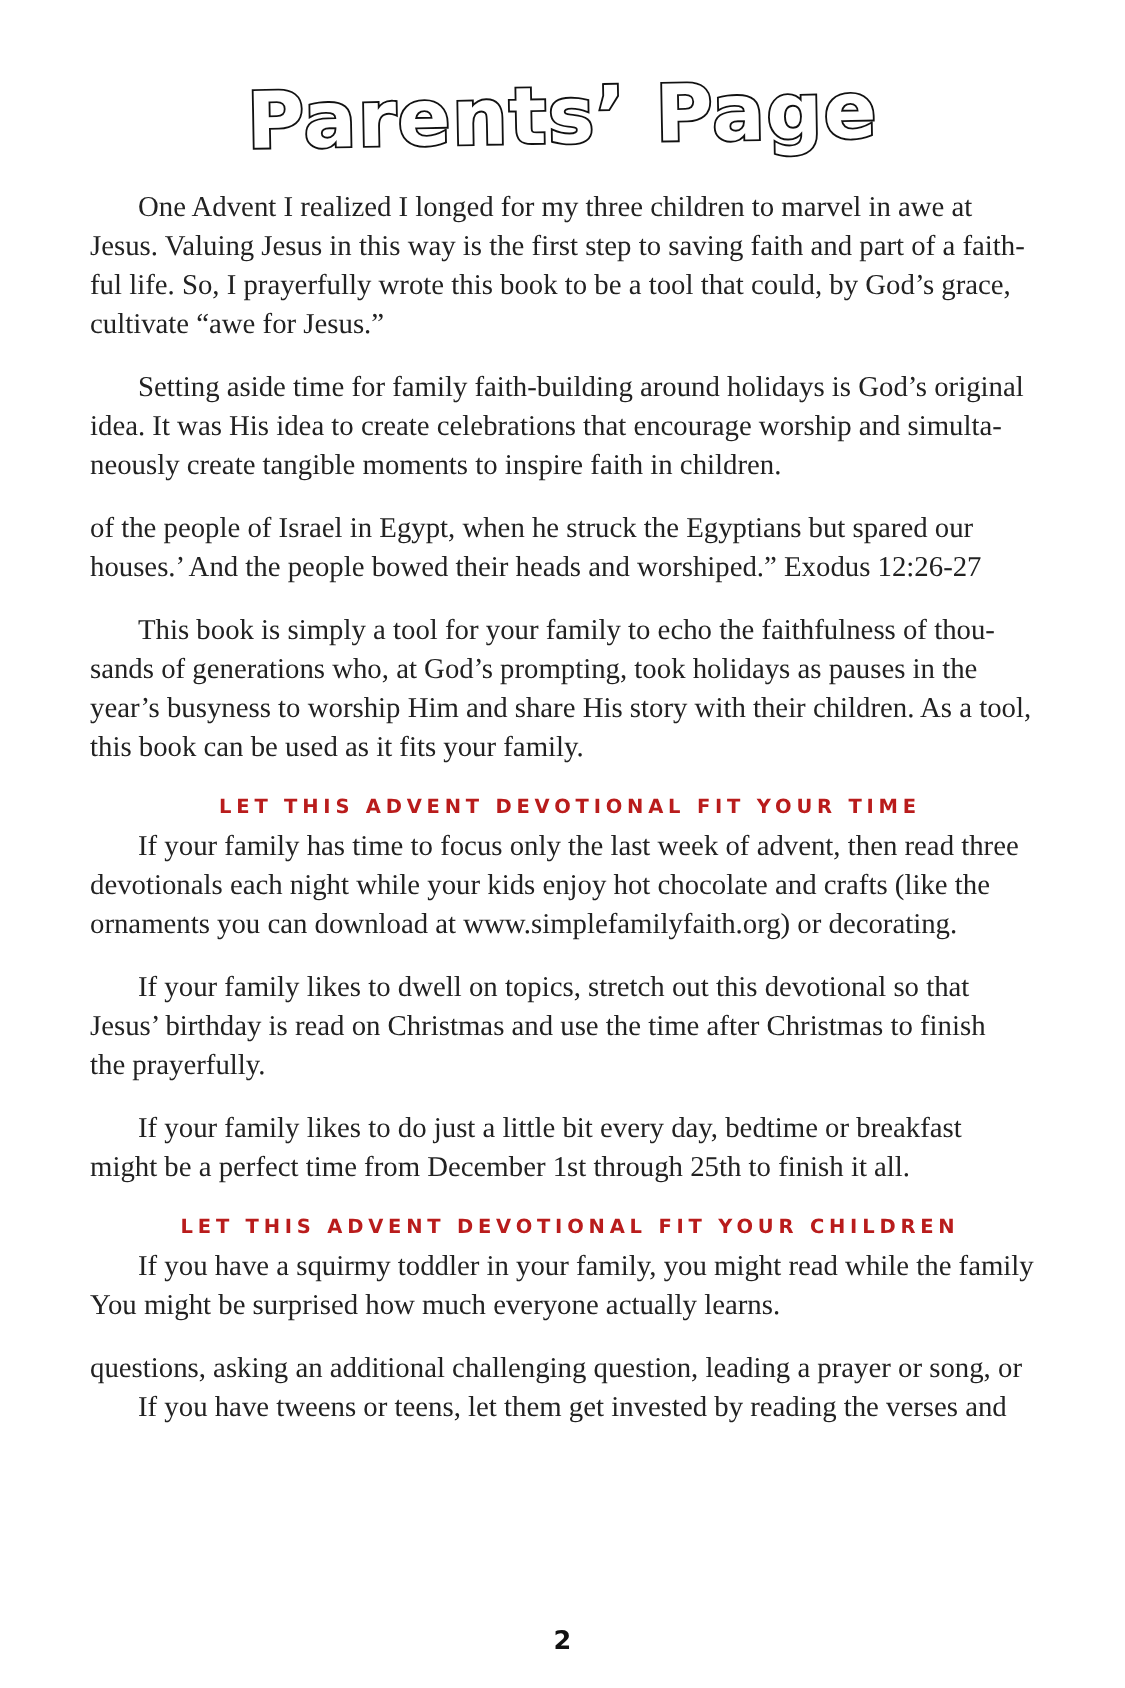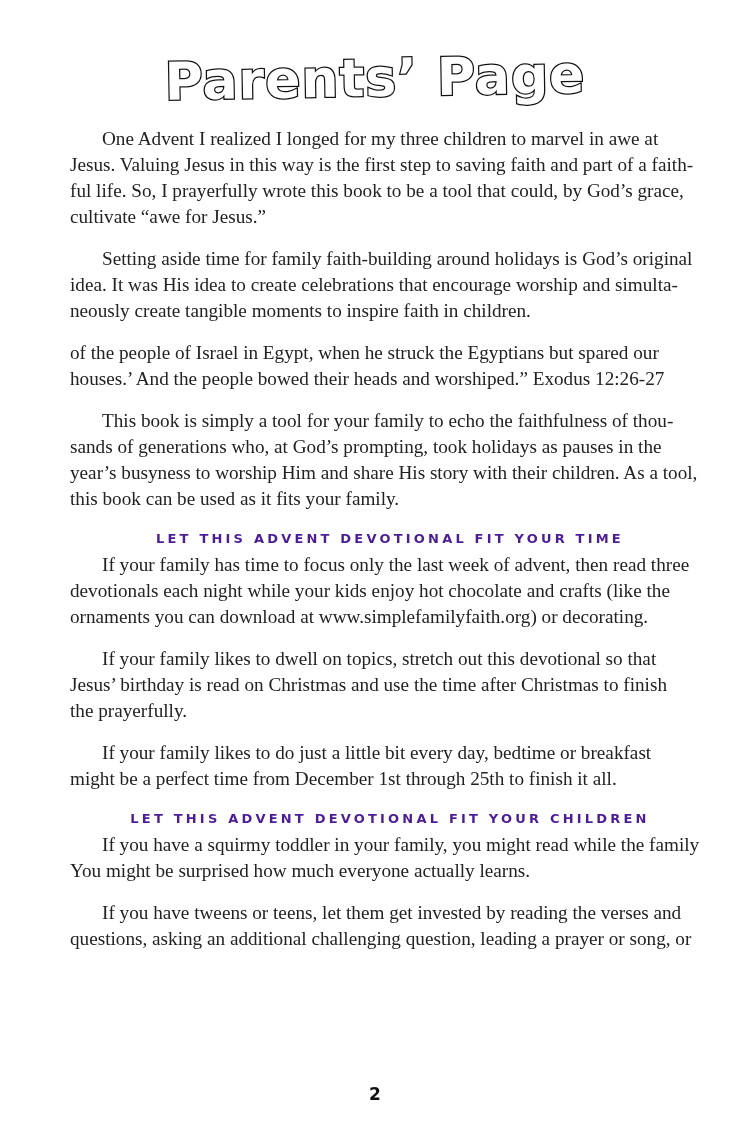--- a/index.html
+++ b/index.html
@@ -26,21 +26,21 @@
       letter-spacing: 1px;
       color: #ffffff;
       -webkit-text-stroke: 2.5px #111111;
       paint-order: stroke fill;
       line-height: 1;
       transform: rotate(-1deg);
     }
     .content {
       position: absolute;
       top: 126px;
-      left: 70px;
+      left: 60px;
       width: 640px;
       font-family: "Liberation Serif", serif;
       font-size: 19.2px;
       line-height: 26px;
       color: #222222;
     }
     .line {
       display: block;
       white-space: nowrap;
     }
@@ -49,21 +49,21 @@
     }
     .para-lines {
       margin: 0 0 16px 0;
     }
     .section-heading {
       text-align: center;
       font-family: "DejaVu Sans", sans-serif;
       font-weight: bold;
       font-size: 13px;
       letter-spacing: 3.2px;
-      color: #4c1d95;
+      color: #b91c1c;
       margin: 6px 0 2px 0;
       line-height: 22px;
     }
     .page-number {
       position: absolute;
       top: 1084px;
       left: 0;
       width: 750px;
       text-align: center;
       font-family: "DejaVu Sans", sans-serif;
@@ -124,19 +124,19 @@
   </div>
 
   <div class="section-heading">LET THIS ADVENT DEVOTIONAL FIT YOUR CHILDREN</div>
 
   <div class="para-lines">
     <span class="line first">If you have a squirmy toddler in your family, you might read while the family</span>
     <span class="line">You might be surprised how much everyone actually learns.</span>
   </div>
 
   <div class="para-lines">
+    <span class="line">questions, asking an additional challenging question, leading a prayer or song, or</span>
     <span class="line first">If you have tweens or teens, let them get invested by reading the verses and</span>
-    <span class="line">questions, asking an additional challenging question, leading a prayer or song, or</span>
   </div>
 
 </div>
 
 <div class="page-number">2</div>
 
 </body></html>

